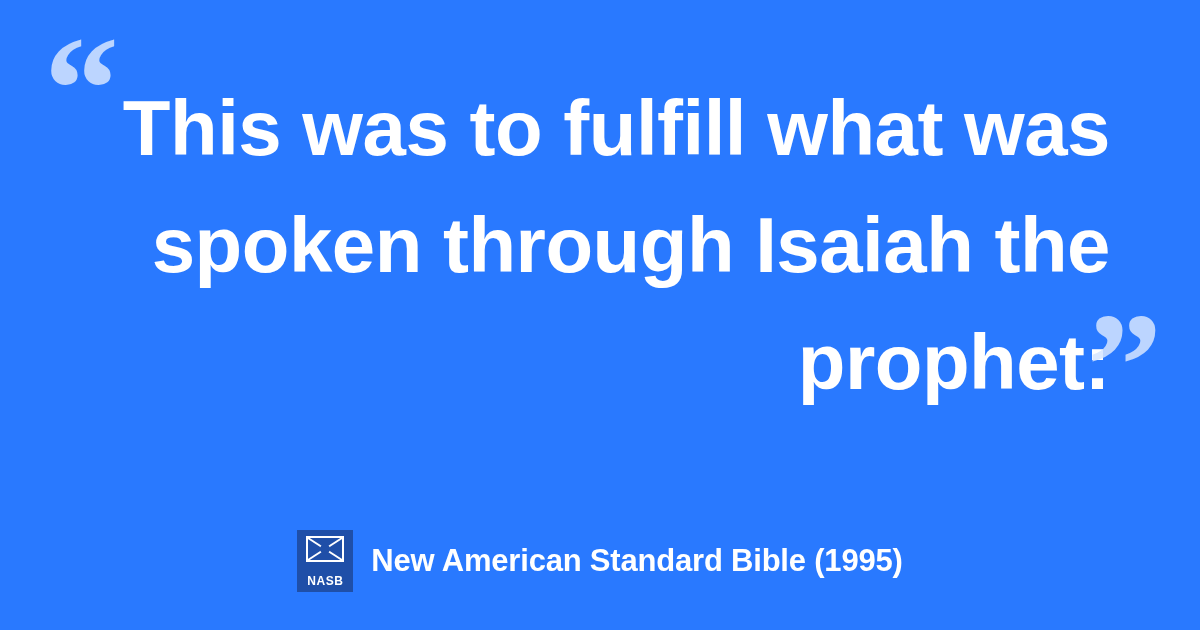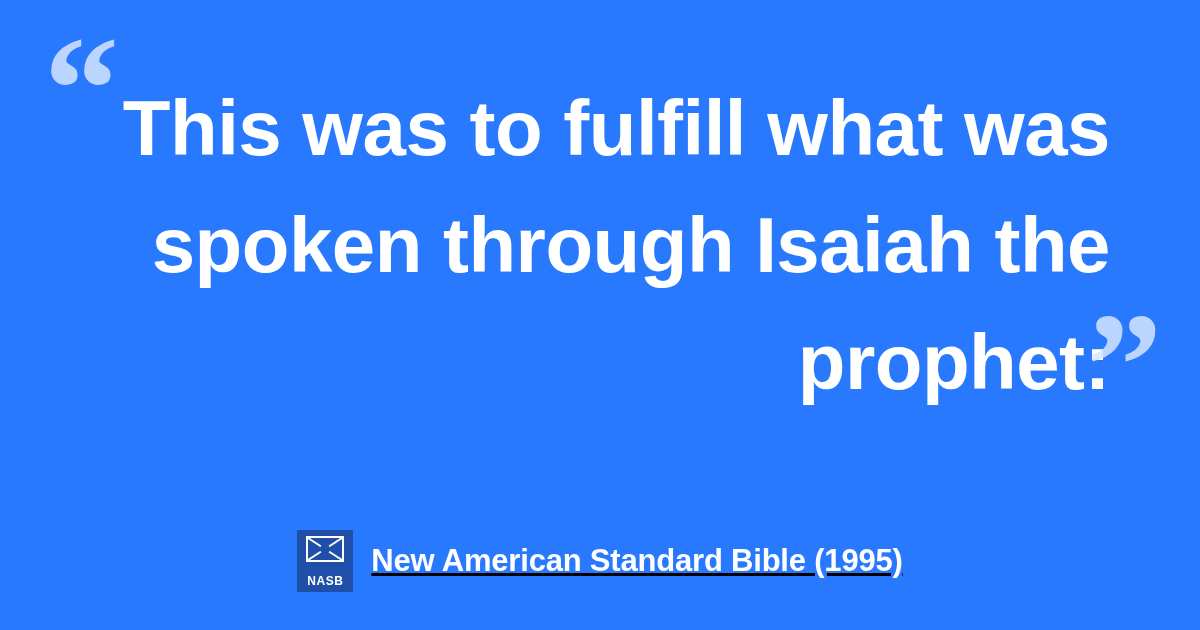--- a/index.html
+++ b/index.html
@@ -89,21 +89,20 @@
     text-align: center;
     color: #ffffff;
     font-size: 12px;
     font-weight: 700;
     letter-spacing: 0.5px;
   }
   .footer-texts {
     display: flex;
     flex-direction: row;
     justify-content: flex-start;
-    text-decoration: underline;
   }
   .source-title {
     color: #ffffff;
     font-size: 31px;
     font-weight: 700;
     line-height: 1.15;
     letter-spacing: -0.2px;
   }
   .source-url {
     color: #ffffff;

